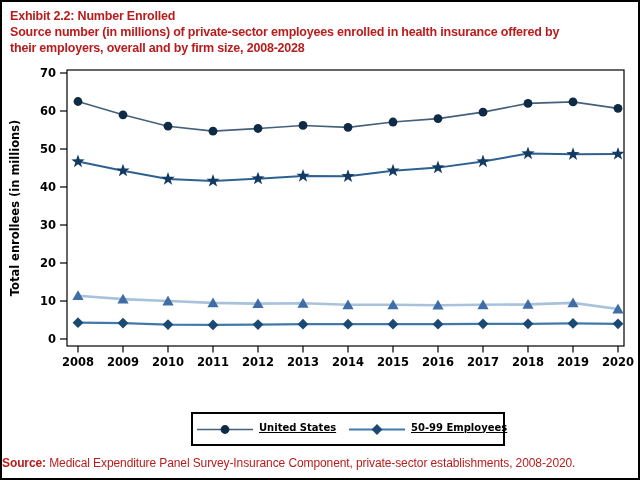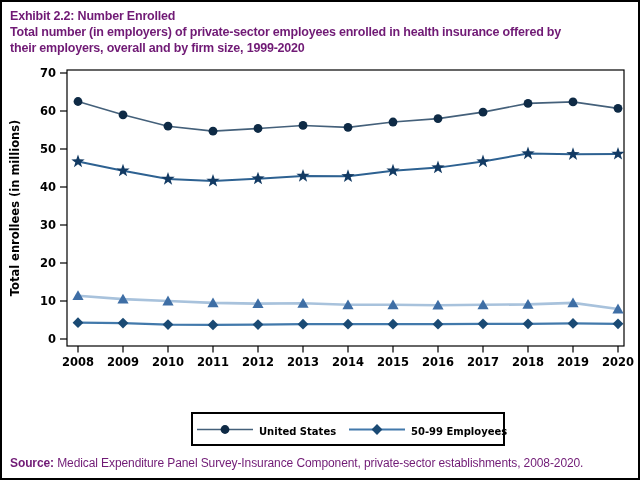--- a/index.html
+++ b/index.html
@@ -1,38 +1,38 @@
 <!DOCTYPE html>
 <html><head>
 <meta charset="utf-8">
 <style>
   html,body{margin:0;padding:0;background:#fff;}
   .page{position:relative;width:640px;height:480px;background:#ffffff;border:2px solid #000;
         box-sizing:border-box;font-family:"Liberation Sans",sans-serif;overflow:hidden;}
   .titles{position:absolute;left:8px;top:7px;font-weight:bold;font-size:12.5px;
-          line-height:1.26;letter-spacing:-0.2px;color:#701a75;white-space:nowrap;}
+          line-height:1.26;letter-spacing:-0.2px;color:#b91c1c;white-space:nowrap;}
   .chart-svg{position:absolute;left:0;top:0;}
   .chart-svg text{font:bold 11.5px "DejaVu Sans",sans-serif;fill:#000;}
   .legend{position:absolute;left:189px;top:410px;width:314px;height:34px;border:2px solid #000;
           box-sizing:border-box;display:grid;grid-template-columns:152px 1fr;
           align-content:center;row-gap:1px;padding:0 3px;
           font:bold 10px "DejaVu Sans",sans-serif;color:#000;}
-  .legend-item{display:flex;align-items:flex-end;gap:5px;white-space:nowrap;}
+  .legend-item{display:flex;align-items:flex-start;gap:5px;white-space:nowrap;text-decoration:underline;}
   .legend-item svg{flex:0 0 auto;}
-  .source{position:absolute;left:8px;top:454px;font-size:12px;letter-spacing:-0.1px;color:#701a75;white-space:nowrap;}
+  .source{position:absolute;left:0;top:454px;font-size:12px;letter-spacing:-0.1px;color:#b91c1c;white-space:nowrap;}
   .source .lbl{font-weight:bold;}
 </style>
 </head>
 <body>
 
 <div class="page">
   <div class="titles">
     <div>Exhibit 2.2: Number Enrolled</div>
-    <div>Total number (in employers) of private-sector employees enrolled in health insurance offered by</div>
-    <div>their employers, overall and by firm size, 1999-2020</div>
+    <div>Source number (in millions) of private-sector employees enrolled in health insurance offered by</div>
+    <div>their employers, overall and by firm size, 2008-2028</div>
   </div>
 
   <svg class="chart-svg" width="640" height="480">
       <rect x="65" y="68" width="557" height="276" fill="none" stroke="#000" stroke-width="1.2"></rect>
       <g>
         <line x1="58" y1="337" x2="65" y2="337" stroke="#000" stroke-width="1.2"></line>
         <text x="54" y="341.2" text-anchor="end">0</text>
         <line x1="58" y1="299" x2="65" y2="299" stroke="#000" stroke-width="1.2"></line>
         <text x="54" y="303.2" text-anchor="end">10</text>
         <line x1="58" y1="261" x2="65" y2="261" stroke="#000" stroke-width="1.2"></line>

